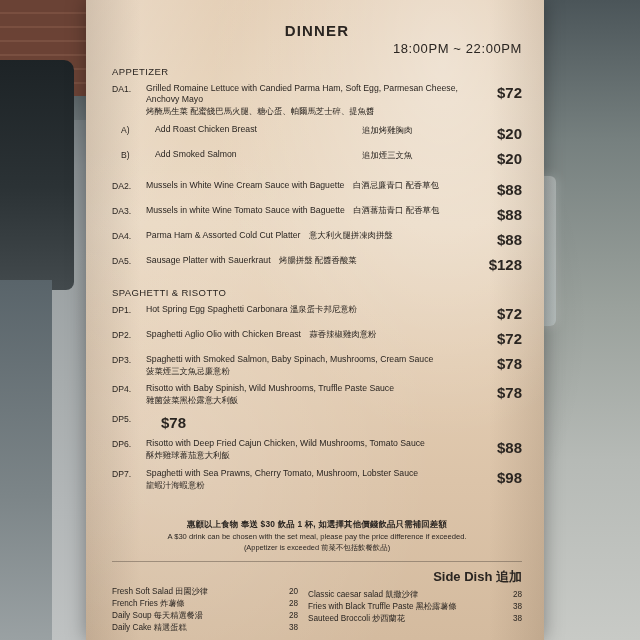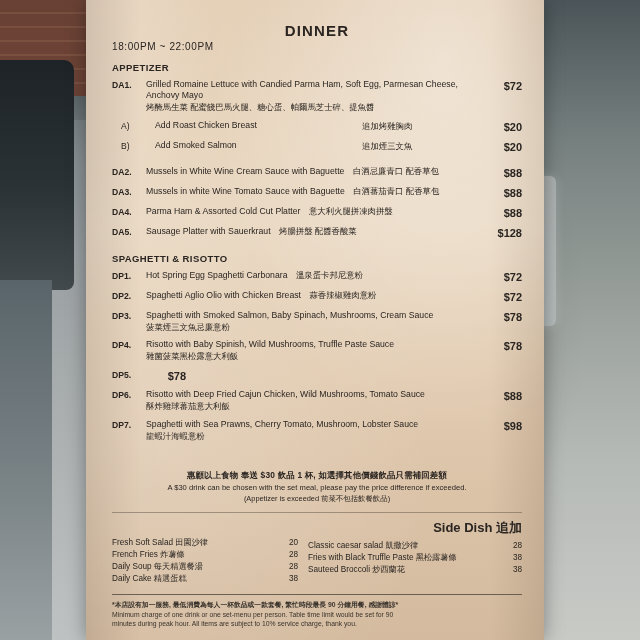--- a/index.html
+++ b/index.html
@@ -66,34 +66,34 @@
       radial-gradient(ellipse at 78% 10%, rgba(255,255,255,.40), rgba(255,255,255,0) 46%),
       radial-gradient(ellipse at 18% 70%, rgba(255,255,255,.18), rgba(255,255,255,0) 50%),
       linear-gradient(90deg, rgba(90,70,50,.18) 0%, rgba(0,0,0,0) 12%, rgba(0,0,0,0) 88%, rgba(90,70,50,.16) 100%);
   }
   .inner{position:relative;z-index:2;padding:18px 22px 10px 26px;}
 
   .title{
     text-align:center;font-size:15px;letter-spacing:1.2px;font-weight:700;margin:4px 0 2px;
   }
   .subtitle{
-    text-align:left;font-size:10px;letter-spacing:.6px;margin-bottom:10px;
+    text-align:right;font-size:13px;letter-spacing:.6px;margin-bottom:10px;
   }
   .section-head{
-    font-size:9.5px;font-weight:700;letter-spacing:.4px;margin:10px 0 6px;
+    font-size:9.5px;font-weight:400;letter-spacing:.4px;margin:10px 0 6px;
   }
   .row{
     display:flex;align-items:flex-start;margin-bottom:7px;
   }
-  .code{width:34px;flex:none;font-size:8.6px;font-weight:700;padding-top:1px;}
+  .code{width:34px;flex:none;font-size:8.6px;font-weight:400;padding-top:1px;}
   .code.sub{width:34px;padding-left:9px;font-weight:400;}
   .body{flex:1;min-width:0;}
   .en{font-size:8.7px;line-height:1.25;}
   .zh{font-size:8.4px;line-height:1.3;margin-top:1px;}
-  .price{width:40px;flex:none;text-align:right;font-size:11px;font-weight:700;padding-top:1px;}
+  .price{width:40px;flex:none;text-align:right;font-size:15px;font-weight:700;padding-top:1px;}
   .price.light{font-weight:700;}
 
   .divider-space{height:6px;}
 
   .note{
     margin-top:28px;text-align:center;
   }
   .note .zhline{font-size:8.4px;font-weight:700;letter-spacing:.2px;}
   .note .enline{font-size:7.6px;margin-top:2px;}
   .note .enline2{font-size:7.4px;margin-top:2px;}
@@ -212,21 +212,21 @@
         <div class="price">$128</div>
       </div>
 
       <div class="section-head" style="margin-top:14px">SPAGHETTI &amp; RISOTTO</div>
 
       <div class="row">
         <div class="code">DP1.</div>
         <div class="body">
           <div class="en">
             <span>Hot Spring Egg Spaghetti Carbonara</span>
-            <span class="zh" style="margin-left:6px">溫泉蛋卡邦尼意粉</span>
+            <span class="zh" style="">溫泉蛋卡邦尼意粉</span>
           </div>
         </div>
         <div class="price">$72</div>
       </div>
 
       <div class="row">
         <div class="code">DP2.</div>
         <div class="body">
           <div class="en">
             <span>Spaghetti Aglio Olio with Chicken Breast</span>

